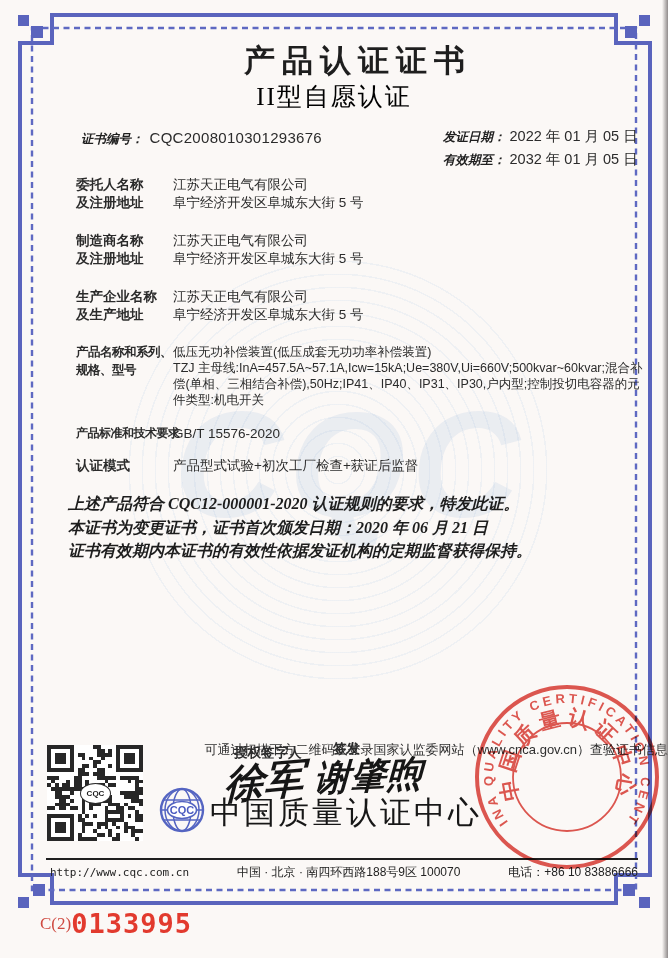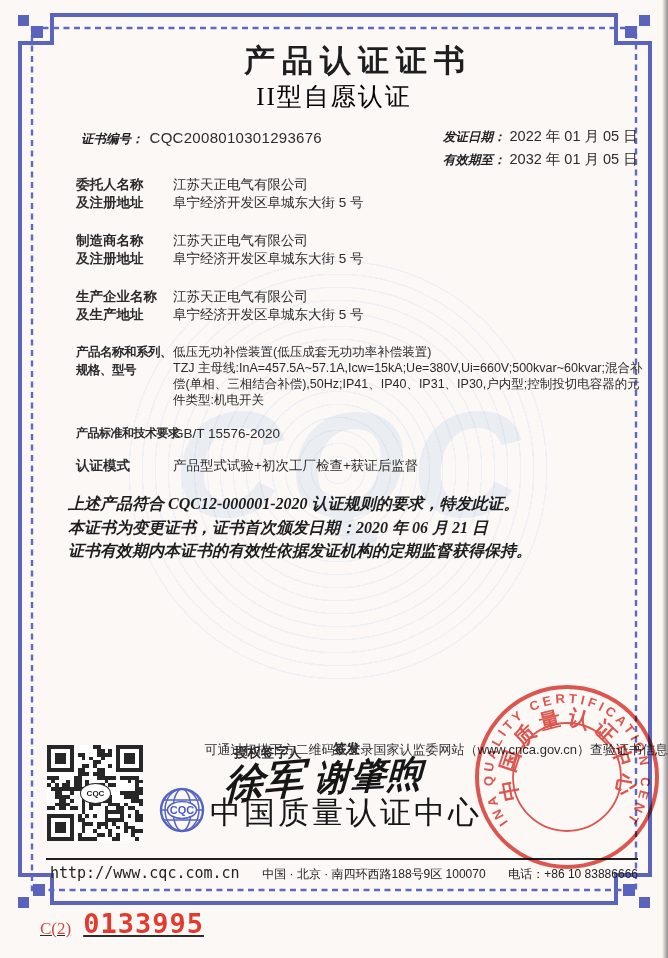--- a/index.html
+++ b/index.html
@@ -55,25 +55,25 @@
   .globe{position:absolute;left:158px;top:786px;width:48px;height:48px;z-index:2;}
   .orgname{position:absolute;left:210px;top:792px;font-size:31px;letter-spacing:3px;color:#171717;z-index:2;}
   
   .seal{position:absolute;left:467px;top:677px;width:200px;height:200px;mix-blend-mode:multiply;opacity:0.92;z-index:5;}
   .seal-en{font-size:13px;letter-spacing:3.5px;fill:#dd4a43;font-weight:600;font-family:"Liberation Sans",sans-serif;}
   .seal-cn{font-size:21px;letter-spacing:5px;fill:#dd4a43;font-weight:bold;font-family:"Liberation Sans",sans-serif;}
   
   .foot-rule{position:absolute;left:46px;top:858px;width:592px;height:2px;background:#1f1f1f;z-index:2;}
   .footer{position:absolute;left:50px;top:864px;width:588px;display:flex;justify-content:space-between;
         align-items:baseline;z-index:2;}
-  .site{font-family:"DejaVu Sans Mono",monospace;font-size:15px;color:#222;}
+  .site{font-family:"DejaVu Sans Mono",monospace;font-size:11px;color:#222;}
   .addr{font-size:12px;color:#222;}
   .phone{font-size:12px;color:#222;}
   
-  .serial{position:absolute;left:40px;top:908px;display:flex;align-items:flex-end;gap:12px;z-index:2;text-decoration:underline;}
+  .serial{position:absolute;left:40px;top:908px;display:flex;align-items:center;z-index:2;}
   .sp{font-family:"Liberation Serif",serif;font-size:17px;color:#cf4a41;}
   .sn{font-family:"DejaVu Sans Mono",monospace;font-size:27px;font-weight:bold;color:#e23a2e;letter-spacing:1px;}
   .scan-edge{position:absolute;right:0;top:0;bottom:0;width:6px;z-index:6;
         background:linear-gradient(to right, rgba(150,145,145,0), rgba(125,120,120,0.85));}
 </style>
 </head>
 <body>
 
 <div class="page">
 

